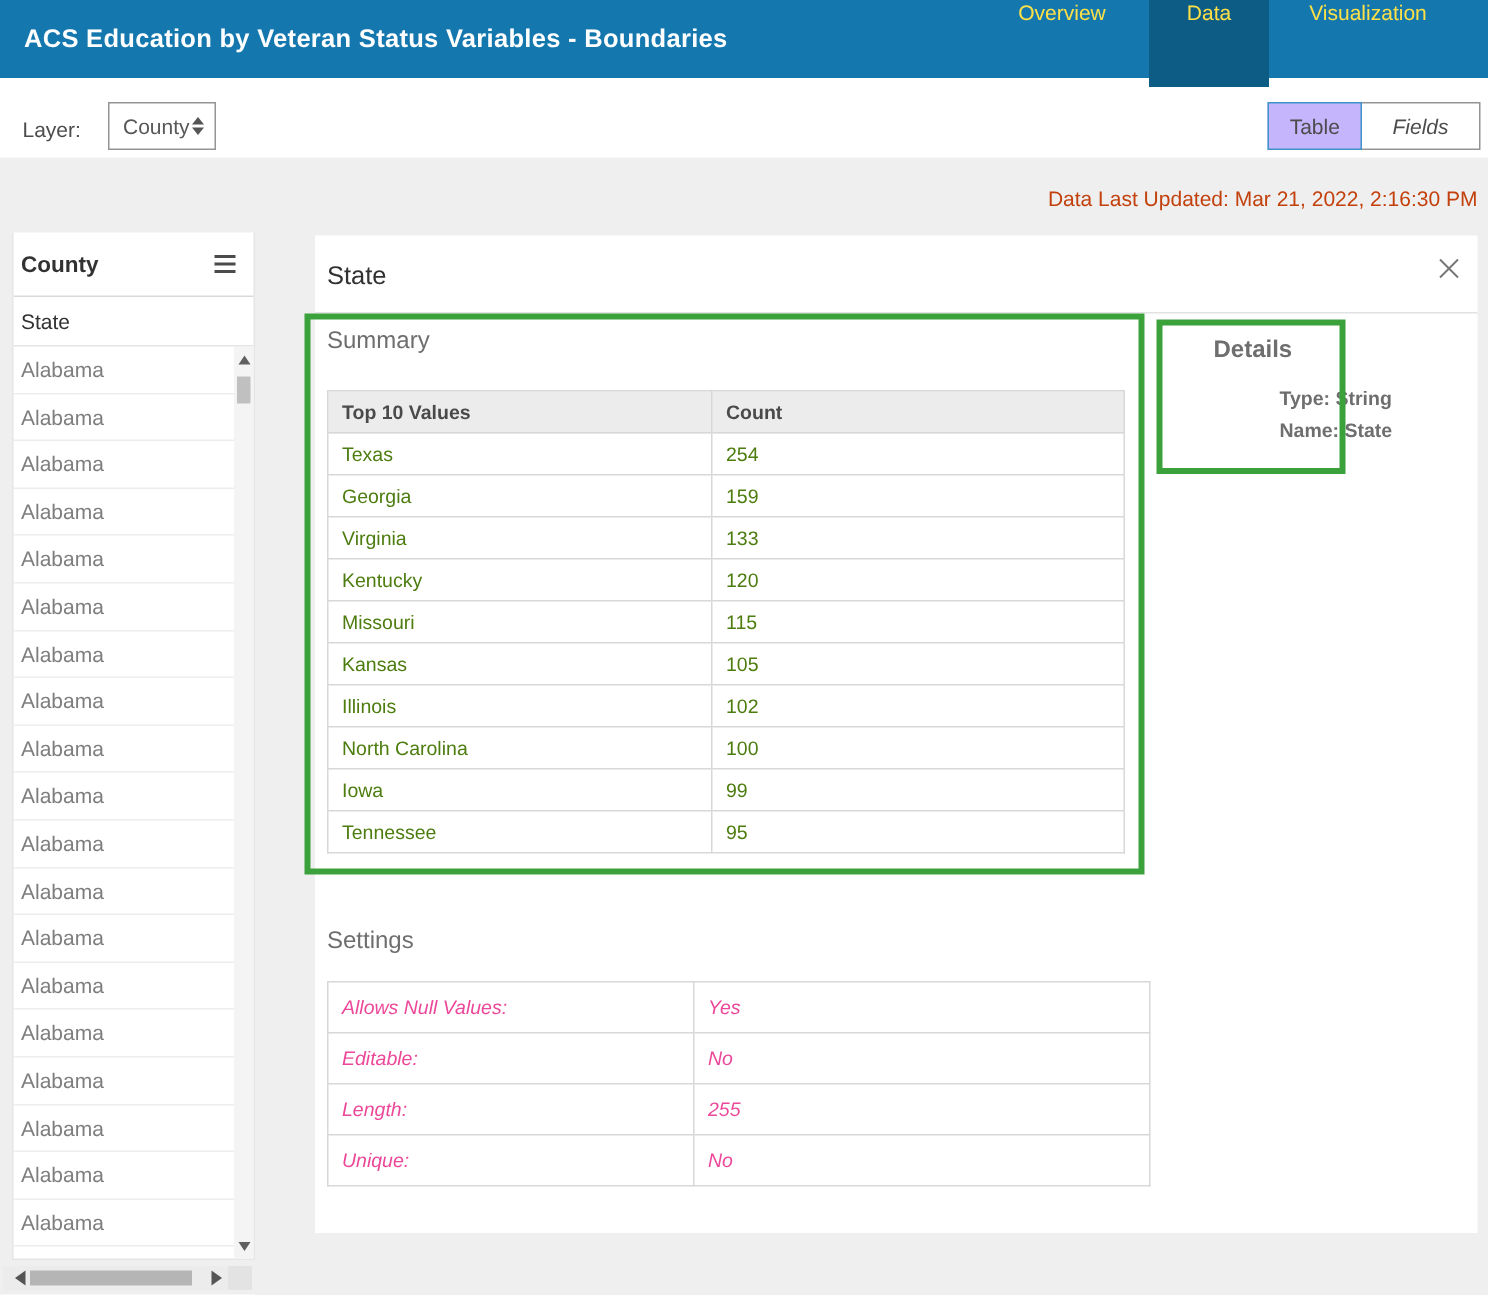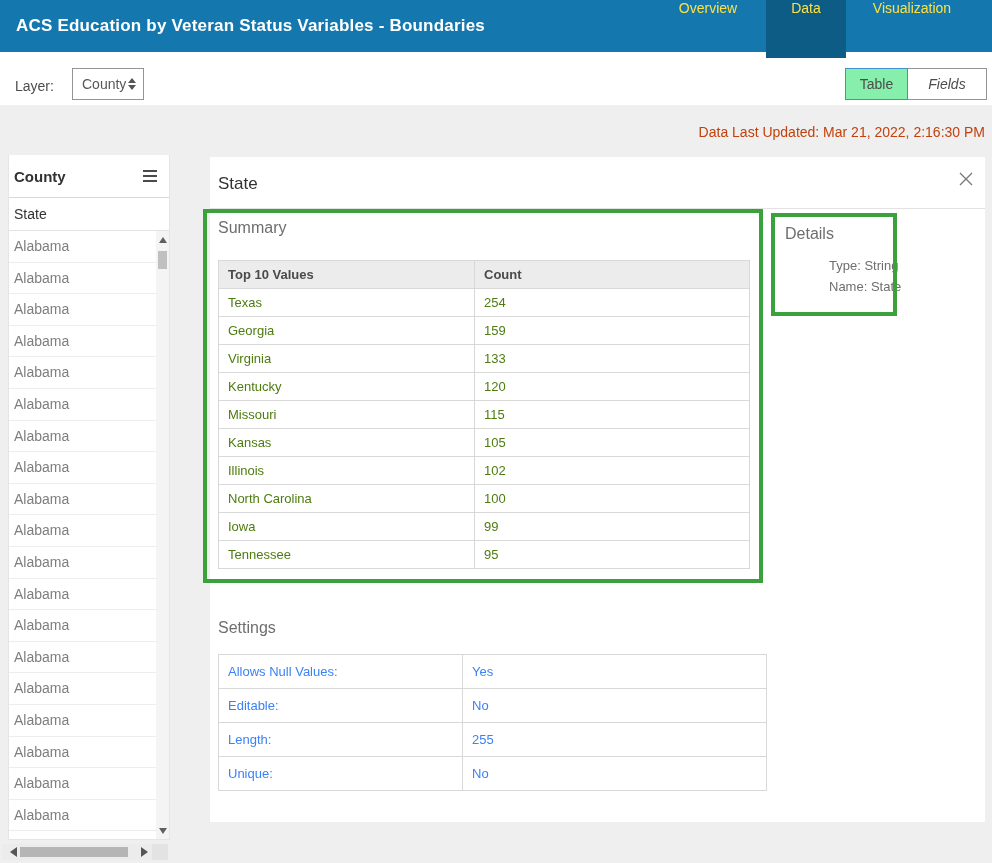--- a/index.html
+++ b/index.html
@@ -52,21 +52,21 @@
   .spinner { display:flex; flex-direction:column; gap:2px; }
   .spinner .up   { width:0; height:0; border-left:4px solid transparent; border-right:4px solid transparent; border-bottom:5px solid #555; }
   .spinner .down { width:0; height:0; border-left:4px solid transparent; border-right:4px solid transparent; border-top:5px solid #555; }
 
   .view-toggle { position:absolute; left:845px; top:16px; height:32px; display:flex; }
   .toggle-btn {
     height:32px; display:flex; align-items:center; justify-content:center;
     font-size:14px; color:#4c4c4c; cursor:pointer; background:#fff;
     border:1px solid #949494;
   }
-  .toggle-btn.table { width:63px; background:#86efac; border:1px solid #3f93c8; z-index:2; }
+  .toggle-btn.table { width:63px; background:#c4b5fd; border:1px solid #3f93c8; z-index:2; }
   .toggle-btn.fields { width:80px; margin-left:-1px;font-style:italic; }
 
   
   .updated-text {
     right:7px; top:124px;
     font-size:14px; color:#c2410c; white-space:nowrap;
   }
 
   
   .sidebar {
@@ -131,28 +131,28 @@
   table { border-collapse:collapse; background:#fff; }
   .summary-table { position:absolute; left:8px; top:103px; width:532px; table-layout:fixed; }
   .summary-table th, .summary-table td {
     border:1px solid #d8d8d8; height:28px; padding:0 0 0 9px;
     text-align:left; font-size:13px; vertical-align:middle;
   }
   .summary-table th { background:#ececec; color:#4a4a4a; font-weight:700; }
   .summary-table td { color:#4d7c0f; }
   .summary-table .col-val { width:256px; }
 
-  .details-block { position:absolute; left:575px; }
+  .details-block { position:absolute; left:599px;font-weight:bold; }
   .details-heading { top:68px; }
   .details-lines { top:98px; font-size:13px; color:#6e6e6e; line-height:21px; }
 
   .settings-table { position:absolute; left:8px; top:497px; width:549px; table-layout:fixed; }
   .settings-table td {
     border:1px solid #d8d8d8; height:34px; padding:0 0 0 9px;
-    font-size:13px; color:#3b82f6; vertical-align:middle;
+    font-size:13px; color:#ec4899; vertical-align:middle;font-style:italic;
   }
   .settings-table .col-label { width:244px; }
 
   
   .annotation { border:4px solid #3ba23b; background:transparent; z-index:9; pointer-events:none; }
   .annotation--summary { left:203px; top:209px; width:560px; height:374px; }
   .annotation--details { left:771px; top:213px; width:126px; height:103px; }
 </style>
 </head>
 <body>

